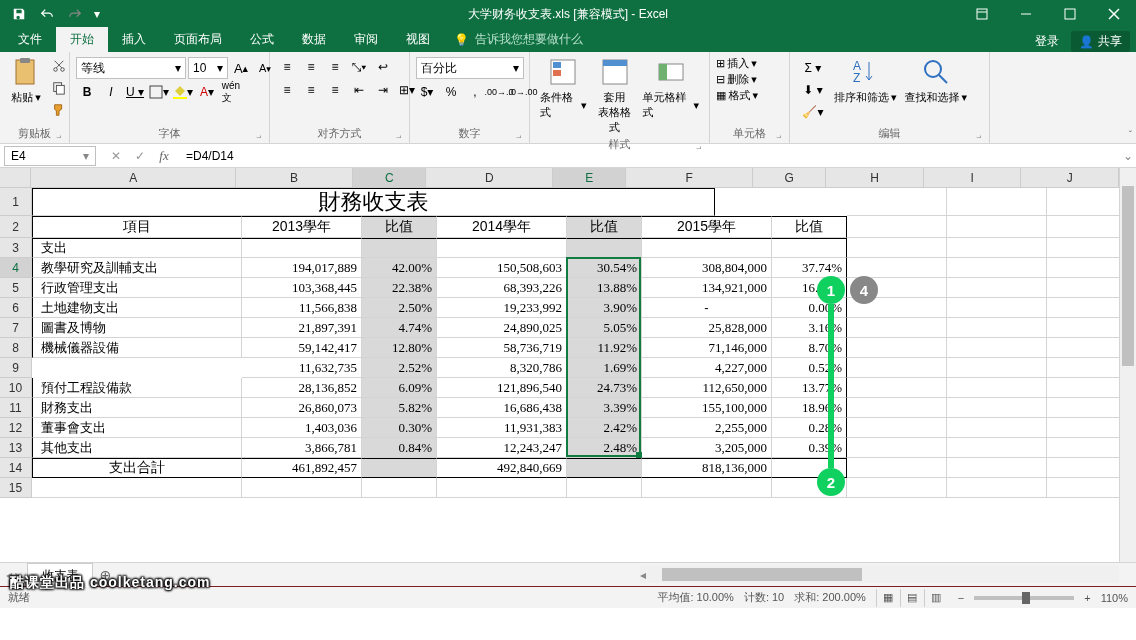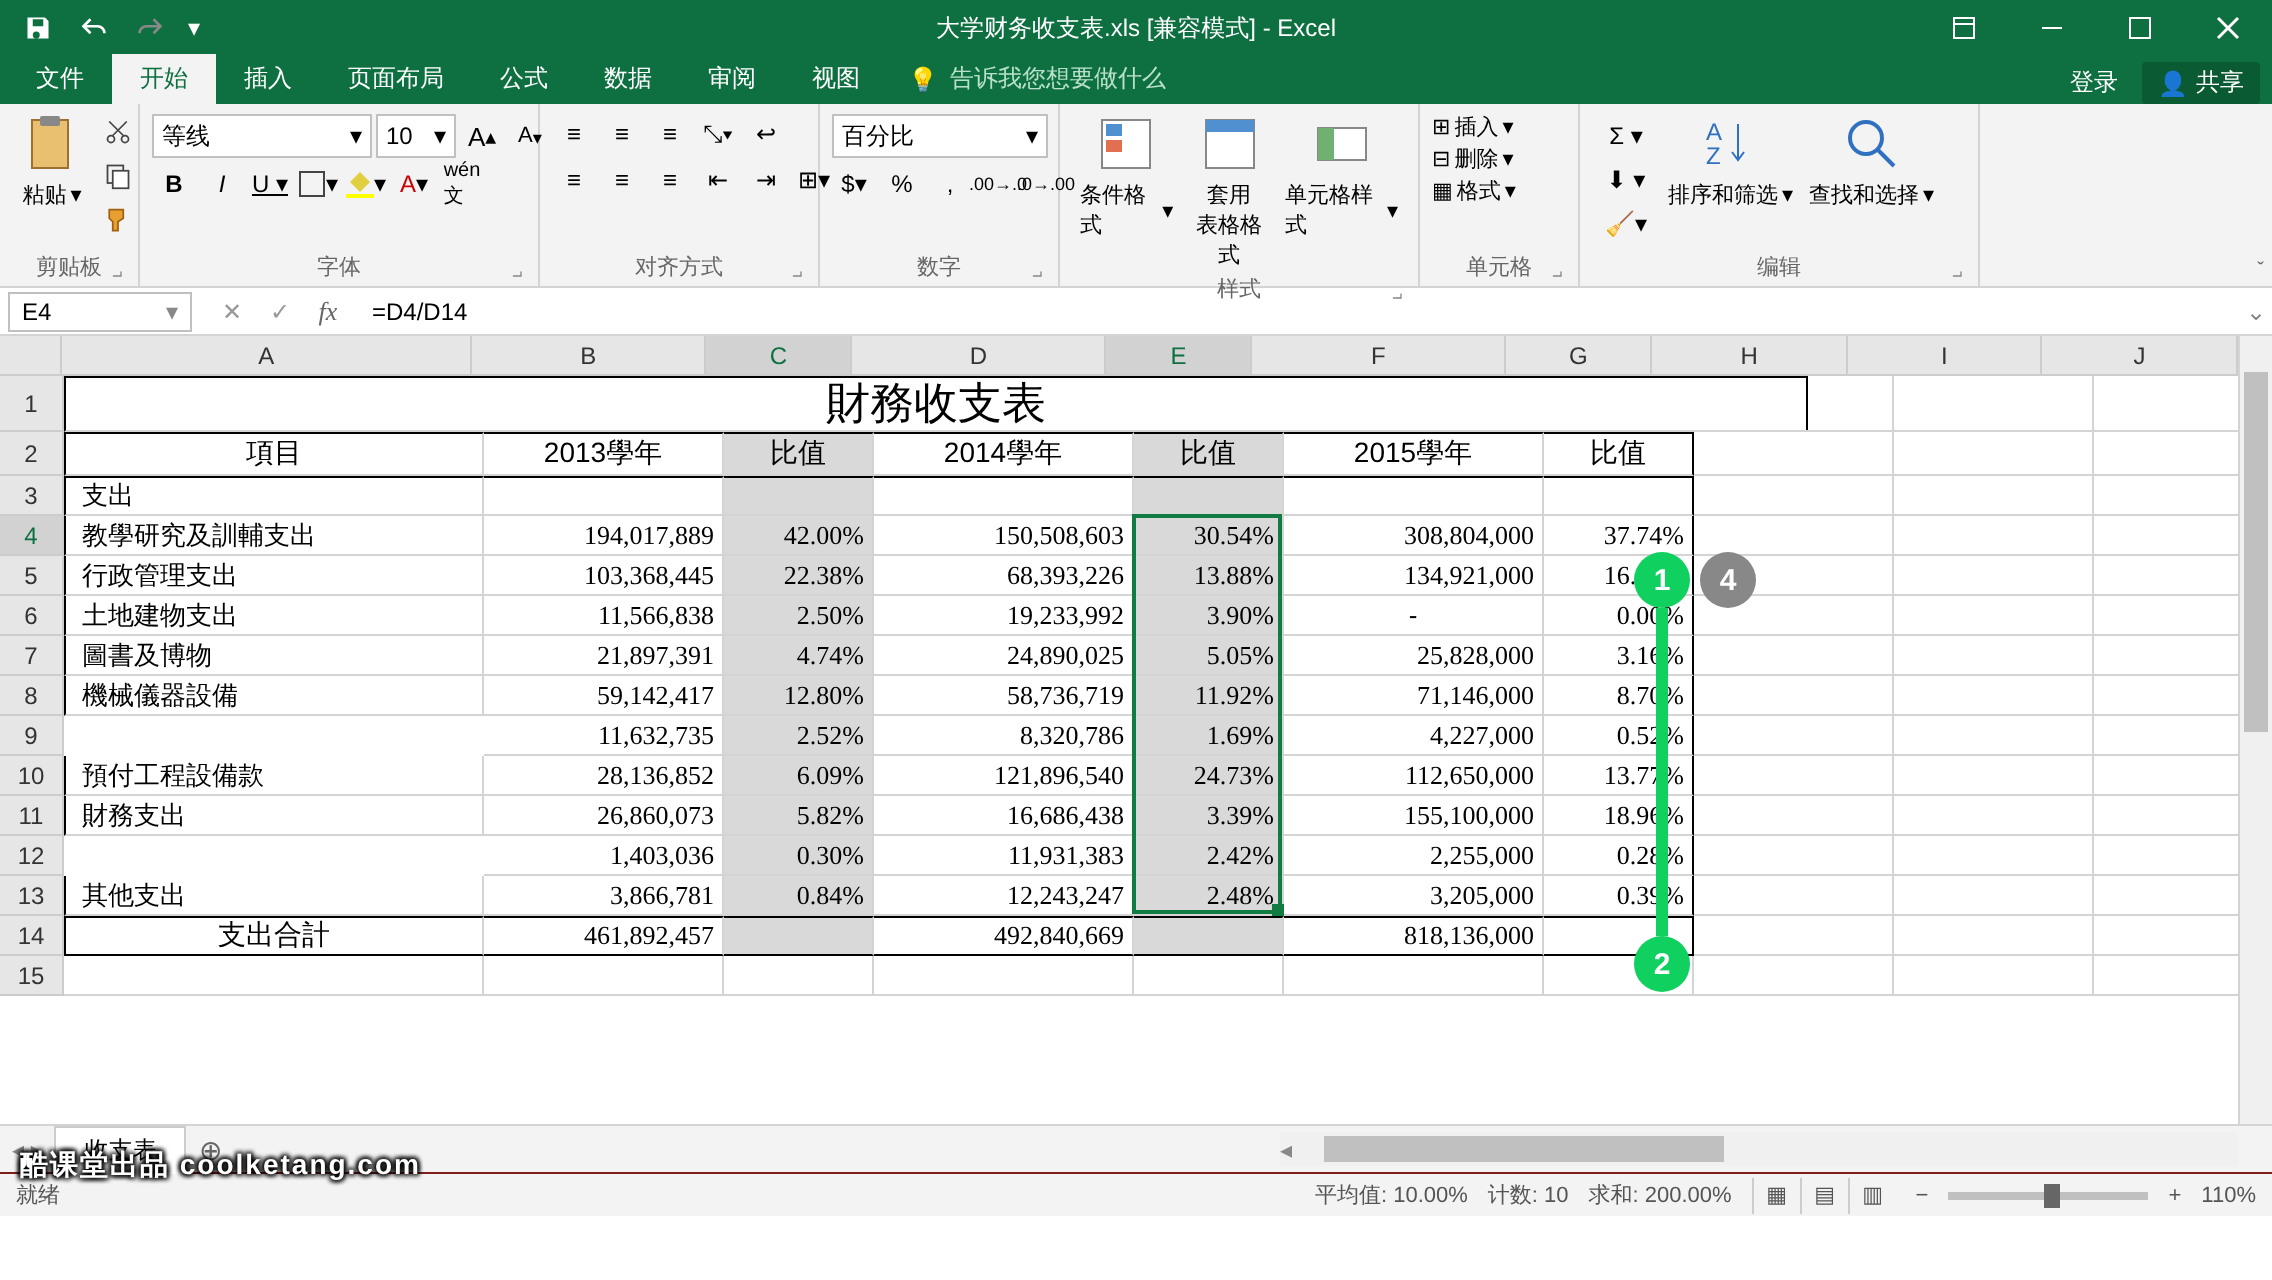--- a/index.html
+++ b/index.html
@@ -363,21 +363,21 @@
       <div class="rh" style="height:20px">8</div>
       <div class="rh" style="height:20px">9</div>
       <div class="rh" style="height:20px">10</div>
       <div class="rh" style="height:20px">11</div>
       <div class="rh" style="height:20px">12</div>
       <div class="rh" style="height:20px">13</div>
       <div class="rh" style="height:20px">14</div>
       <div class="rh" style="height:20px">15</div>
     </div>
   <div class="cells" id="cells">
-      <div class="cell big-title tborder-t tborder-l tborder-r" style="left: 0px; top: 0px; width: 872px; height: 28px;">財務收支表</div>
+      <div class="cell big-title tborder-t tborder-l tborder-r" style="left: 0px; top: 0px; width: 683px; height: 28px;">財務收支表</div>
       <div class="cell hdr tborder-l tborder-t" style="left: 0px; top: 28px; width: 210px; height: 22px;">項目</div>
       <div class="cell hdr tborder-t" style="left: 210px; top: 28px; width: 120px; height: 22px;">2013學年</div>
       <div class="cell hdr shaded tborder-t" style="left: 330px; top: 28px; width: 75px; height: 22px;">比值</div>
       <div class="cell hdr tborder-t" style="left: 405px; top: 28px; width: 130px; height: 22px;">2014學年</div>
       <div class="cell hdr shaded tborder-t" style="left: 535px; top: 28px; width: 75px; height: 22px;">比值</div>
       <div class="cell hdr tborder-t" style="left: 610px; top: 28px; width: 130px; height: 22px;">2015學年</div>
       <div class="cell hdr tborder-t tborder-r" style="left: 740px; top: 28px; width: 75px; height: 22px;">比值</div>
       <div class="cell lbl tborder-l tborder-t" style="left: 0px; top: 50px; width: 210px; height: 20px;">支出</div>
       <div class="cell tborder-t" style="left: 210px; top: 50px; width: 120px; height: 20px;"></div>
       <div class="cell shaded tborder-t" style="left: 330px; top: 50px; width: 75px; height: 20px;"></div>
@@ -433,20 +433,21 @@
       <div class="cell pct shaded" style="left: 535px; top: 190px; width: 75px; height: 20px;">24.73%</div>
       <div class="cell num" style="left: 610px; top: 190px; width: 130px; height: 20px;">112,650,000</div>
       <div class="cell pct tborder-r" style="left: 740px; top: 190px; width: 75px; height: 20px;">13.77%</div>
       <div class="cell lbl tborder-l" style="left: 0px; top: 210px; width: 210px; height: 20px;">財務支出</div>
       <div class="cell num" style="left: 210px; top: 210px; width: 120px; height: 20px;">26,860,073</div>
       <div class="cell pct shaded" style="left: 330px; top: 210px; width: 75px; height: 20px;">5.82%</div>
       <div class="cell num" style="left: 405px; top: 210px; width: 130px; height: 20px;">16,686,438</div>
       <div class="cell pct shaded" style="left: 535px; top: 210px; width: 75px; height: 20px; padding-left: 40px;">3.39%</div>
       <div class="cell num" style="left: 610px; top: 210px; width: 130px; height: 20px;">155,100,000</div>
       <div class="cell pct tborder-r" style="left: 740px; top: 210px; width: 75px; height: 20px;">18.96%</div>
+      <div class="cell lbl tborder-l" style="left: 0px; top: 230px; width: 210px; height: 20px;">董事會支出</div>
       <div class="cell num" style="left: 210px; top: 230px; width: 120px; height: 20px;">1,403,036</div>
       <div class="cell pct shaded" style="left: 330px; top: 230px; width: 75px; height: 20px;">0.30%</div>
       <div class="cell num" style="left: 405px; top: 230px; width: 130px; height: 20px;">11,931,383</div>
       <div class="cell pct shaded" style="left: 535px; top: 230px; width: 75px; height: 20px;">2.42%</div>
       <div class="cell num" style="left: 610px; top: 230px; width: 130px; height: 20px;">2,255,000</div>
       <div class="cell pct tborder-r" style="left: 740px; top: 230px; width: 75px; height: 20px;">0.28%</div>
       <div class="cell lbl tborder-l" style="left: 0px; top: 250px; width: 210px; height: 20px;">其他支出</div>
       <div class="cell num" style="left: 210px; top: 250px; width: 120px; height: 20px;">3,866,781</div>
       <div class="cell pct shaded" style="left: 330px; top: 250px; width: 75px; height: 20px;">0.84%</div>
       <div class="cell num" style="left: 405px; top: 250px; width: 130px; height: 20px;">12,243,247</div>

